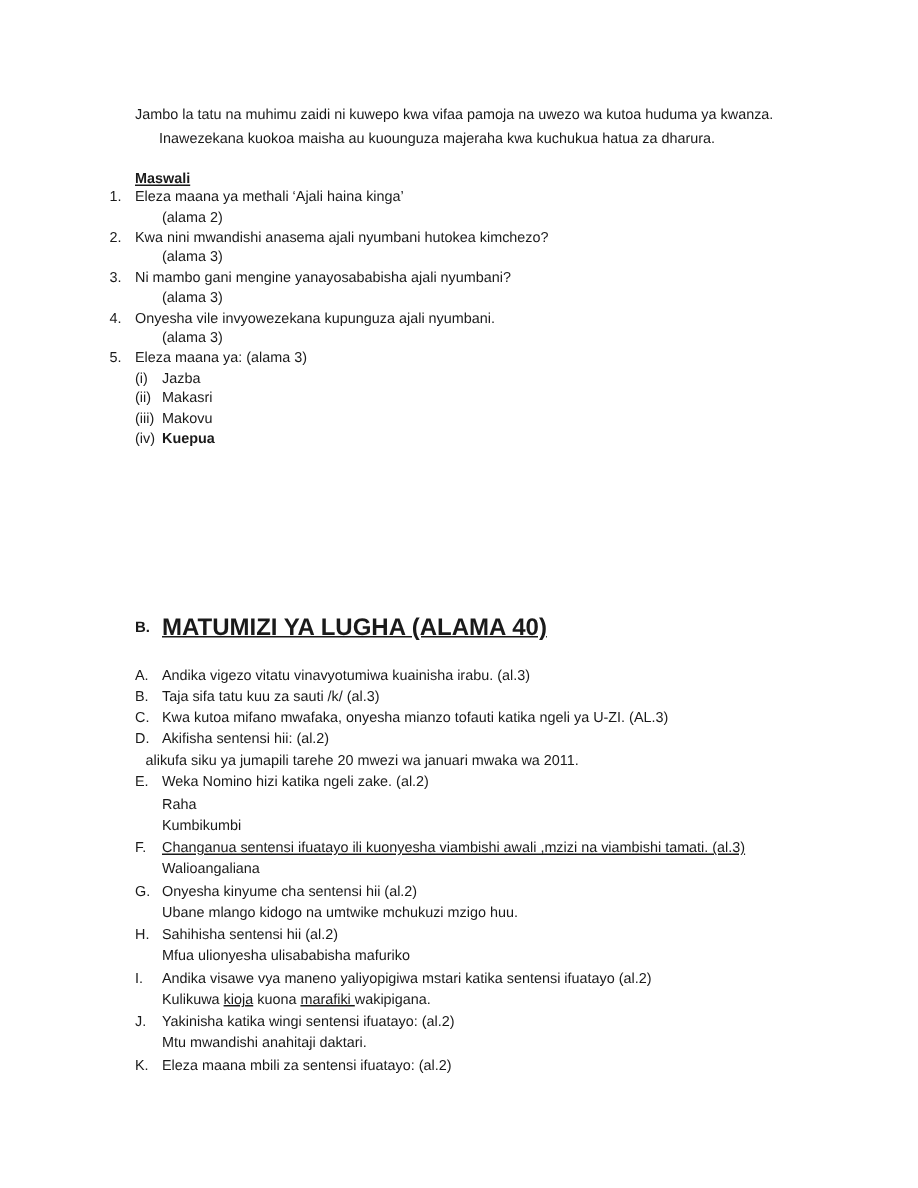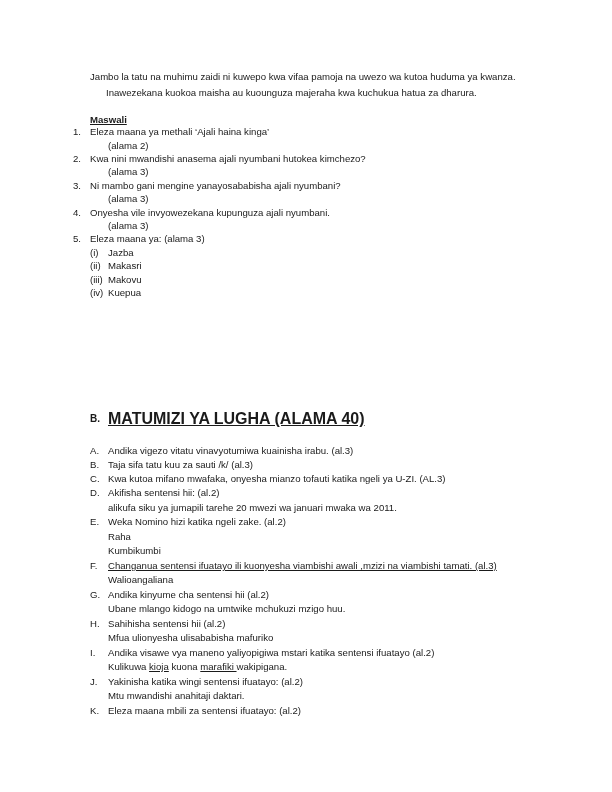--- a/index.html
+++ b/index.html
@@ -39,49 +39,49 @@
   <div class="num" style="left:73px;top:233px;">5.</div>
   <div class="ln" style="left:90px;top:233px;">Eleza maana ya:   (alama 3)</div>
 
   <div class="num" style="left:90px;top:247px;">(i)</div>
   <div class="ln" style="left:108px;top:247px;">Jazba</div>
   <div class="num" style="left:90px;top:260px;">(ii)</div>
   <div class="ln" style="left:108px;top:260px;">Makasri</div>
   <div class="num" style="left:90px;top:274px;">(iii)</div>
   <div class="ln" style="left:108px;top:274px;">Makovu</div>
   <div class="num" style="left:90px;top:287px;">(iv)</div>
-  <div class="ln" style="left:108px;top:287px;">Kuepua</div>
+  <div class="ln" style="left:108px;top:287px;font-weight:bold;">Kuepua</div>
 
   <div class="num b" style="left:90px;top:413px;font-size:10px;">B.</div>
   <div class="ln b u" style="left:108px;top:413px;font-size:16px;">MATUMIZI YA LUGHA (ALAMA 40)</div>
 
   <div class="num" style="left:90px;top:445px;">A.</div>
   <div class="ln" style="left:108px;top:445px;">Andika vigezo vitatu vinavyotumiwa kuainisha irabu. (al.3)</div>
 
   <div class="num" style="left:90px;top:459px;">B.</div>
   <div class="ln" style="left:108px;top:459px;text-align:right;">Taja sifa tatu kuu za sauti /k/ (al.3)</div>
 
   <div class="num" style="left:90px;top:473px;">C.</div>
   <div class="ln" style="left:108px;top:473px;">Kwa kutoa mifano mwafaka, onyesha mianzo tofauti katika ngeli ya U-ZI. (AL.3)</div>
 
   <div class="num" style="left:90px;top:487px;">D.</div>
   <div class="ln" style="left:108px;top:487px;">Akifisha sentensi hii:  (al.2)</div>
-  <div class="ln" style="left:108px;top:502px;text-align:center;">alikufa  siku ya jumapili tarehe 20 mwezi wa januari mwaka wa 2011.</div>
+  <div class="ln" style="left:97px;top:502px;text-align:center;">alikufa  siku ya jumapili tarehe 20 mwezi wa januari mwaka wa 2011.</div>
 
   <div class="num" style="left:90px;top:516px;">E.</div>
   <div class="ln" style="left:108px;top:516px;">Weka Nomino hizi katika ngeli zake. (al.2)</div>
   <div class="ln" style="left:108px;top:531px;">Raha</div>
   <div class="ln" style="left:108px;top:545px;">Kumbikumbi</div>
 
   <div class="num" style="left:90px;top:560px;">F.</div>
   <div class="ln" style="left:108px;top:560px;text-decoration:underline;">Changanua sentensi ifuatayo ili kuonyesha viambishi awali ,mzizi na viambishi tamati. (al.3)</div>
   <div class="ln" style="left:108px;top:574px;">Walioangaliana</div>
 
   <div class="num" style="left:90px;top:589px;">G.</div>
-  <div class="ln" style="left:108px;top:589px;">Andika kinyume cha sentensi hii (al.2)</div>
+  <div class="ln" style="left:108px;top:589px;">Onyesha kinyume cha sentensi hii (al.2)</div>
   <div class="ln" style="left:108px;top:603px;">Ubane mlango kidogo na umtwike mchukuzi mzigo huu.</div>
 
   <div class="num" style="left:90px;top:618px;">H.</div>
   <div class="ln" style="left:108px;top:618px;">Sahihisha sentensi hii   (al.2)</div>
   <div class="ln" style="left:108px;top:632px;">Mfua ulionyesha ulisababisha mafuriko</div>
 
   <div class="num" style="left:90px;top:647px;">I.</div>
   <div class="ln" style="left:108px;top:647px;">Andika visawe vya maneno yaliyopigiwa mstari katika sentensi ifuatayo (al.2)</div>
   <div class="ln" style="left:108px;top:661px;"><span>Kulikuwa </span><span class="u">kioja</span><span> kuona </span><span class="u">marafiki </span><span>wakipigana.</span></div>
 

